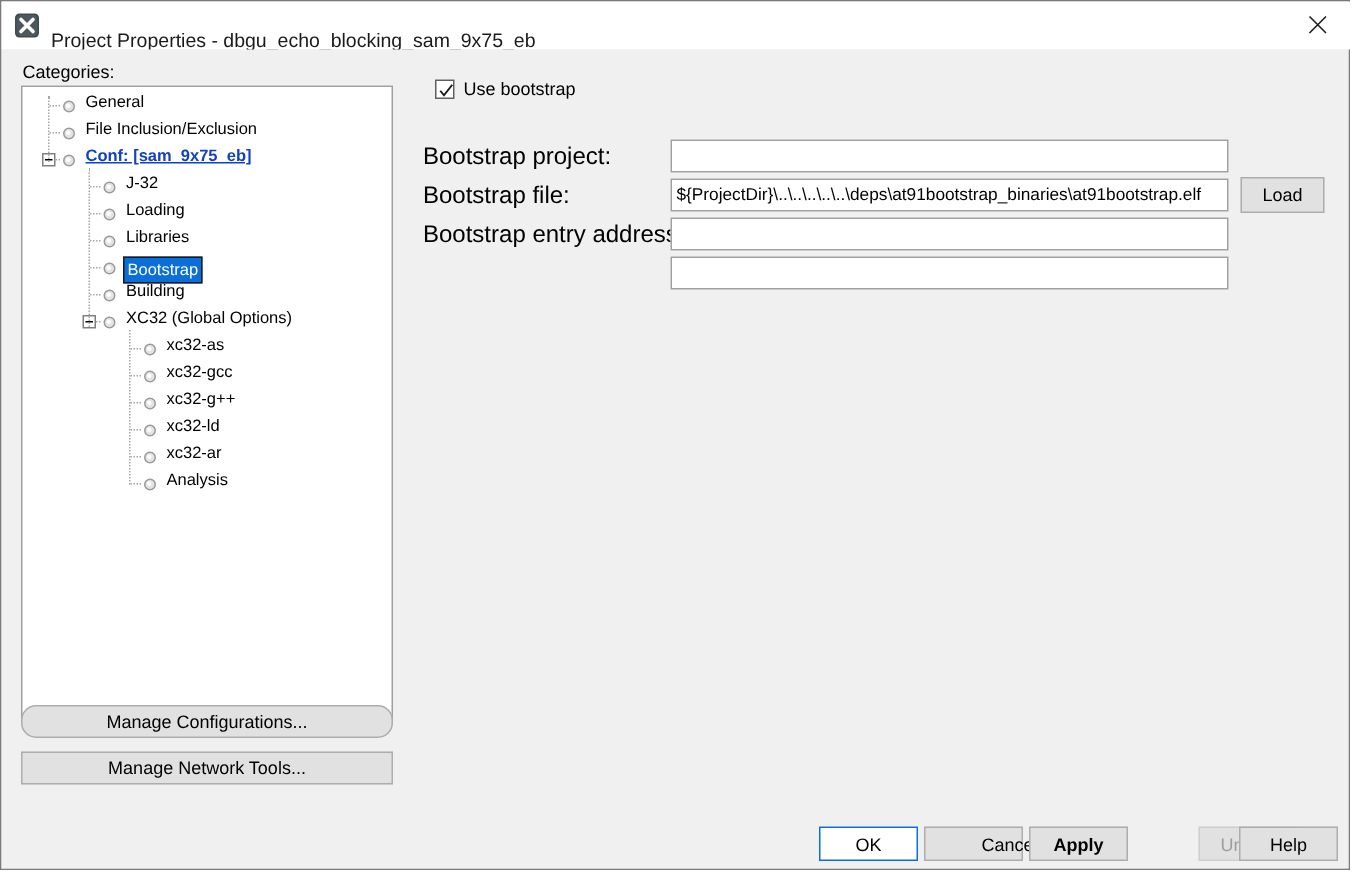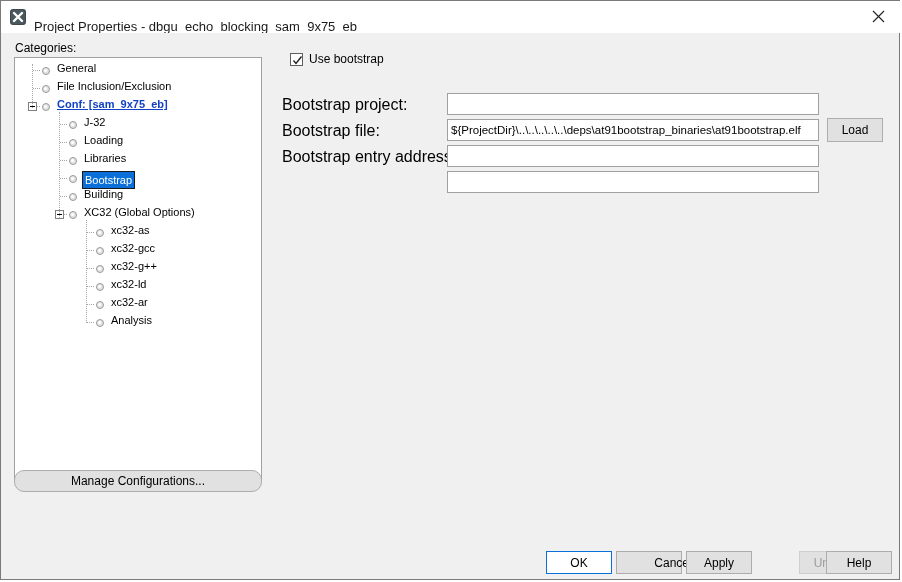--- a/index.html
+++ b/index.html
@@ -317,20 +317,21 @@
           <div class="node-dot" style="left: 81px; top: 261px;"></div>
           <div class="node-label" style="left: 94px; top: 256px;">Analysis</div>
           <div class="dots-v" style="left: 17px; top: 6px; height: 44px;"></div>
           <div class="dots-v" style="left: 44px; top: 54px; height: 106px;"></div>
           <div class="dots-v" style="left: 71px; top: 162px; height: 103px;"></div>
         </div>
     </div>
 
     <button class="btn wide-left" id="manage-config">Manage Configurations...</button>
 
+    <button class="btn wide-left" id="manage-net">Manage Network Tools...</button>
 
     <div class="form">
 
       <div class="chk-row">
         <span class="checkbox">
           <svg width="11" height="11" viewBox="0 0 11 11">
             <path d="M1.5 5.5 L4 8.5 L9.5 1.5" stroke="#1a1a1a" stroke-width="1.3" fill="none"></path>
           </svg>
         </span>
         <span class="chk-label">Use bootstrap</span>
@@ -353,19 +354,19 @@
             <div class="f-input" style="left: 165px; width: 372px;"></div>
           </div>
         </div>
 
       <button class="btn load-btn" id="load-button" style="left: 545px; top: 67px;">Load</button>
     </div>
 
     <div id="footer-host">
         <button class="btn footer-btn primary" style="left: 545px;">OK</button>
         <button class="btn footer-btn" style="left: 615px; padding-left: 48px;">Cancel</button>
-        <button class="btn footer-btn" style="left: 685px;">Apply</button>
+        <button class="btn footer-btn" style="left: 685px; font-weight: bold;">Apply</button>
         <button class="btn footer-btn disabled" style="left: 755px;">Unlock</button>
         <button class="btn footer-btn" style="left: 825px;">Help</button>
       </div>
 
   </div>
 </div>
 
 </body></html>

